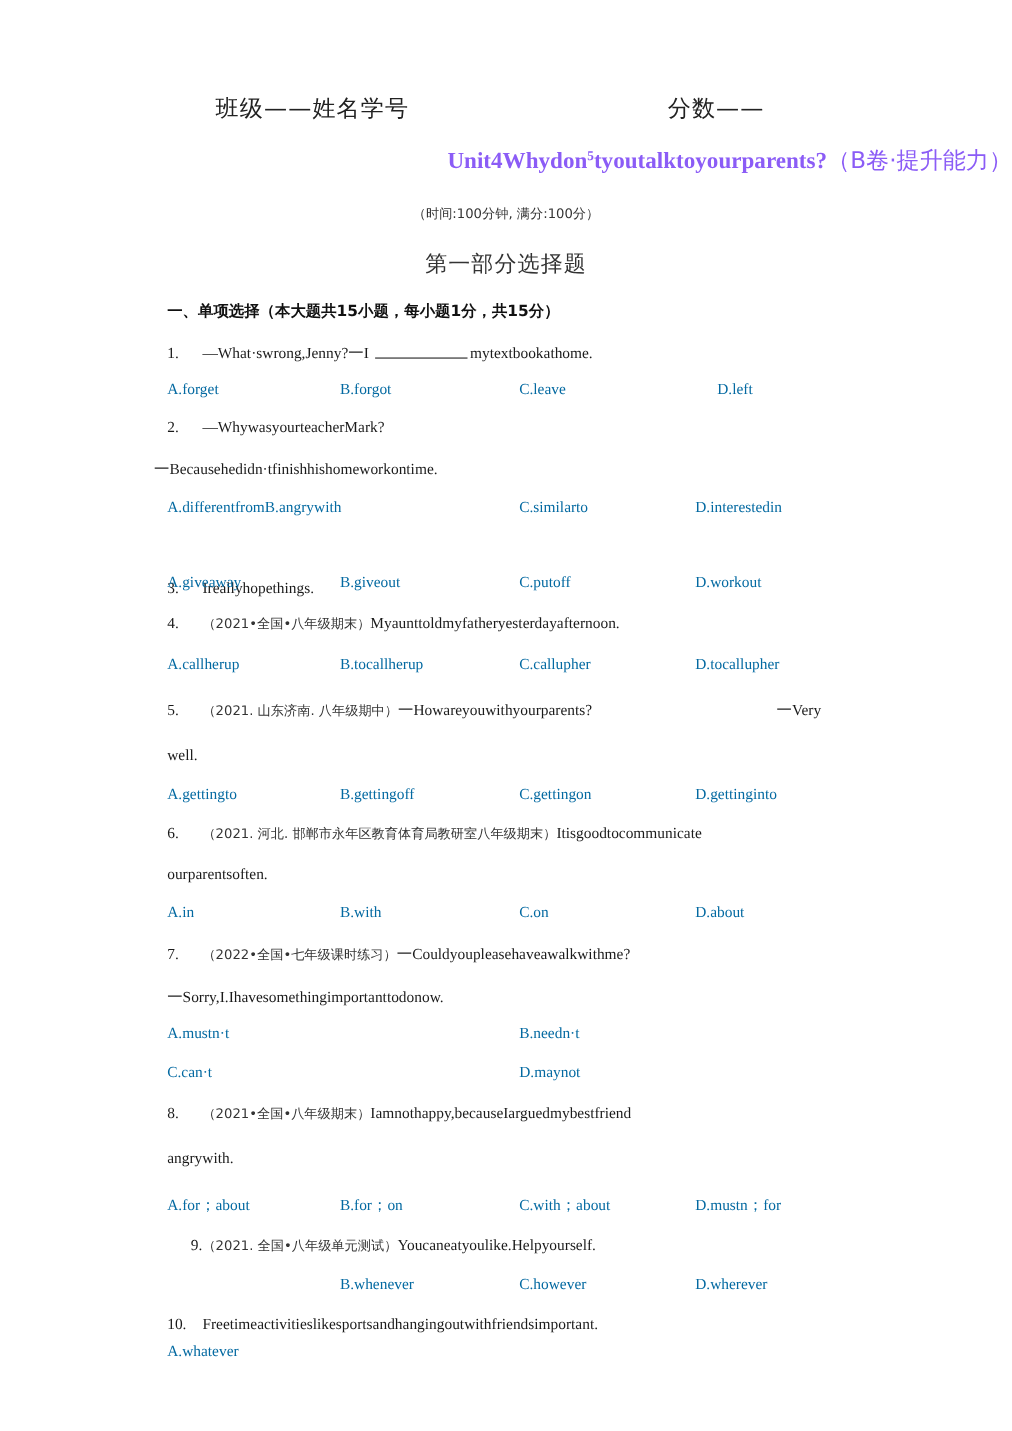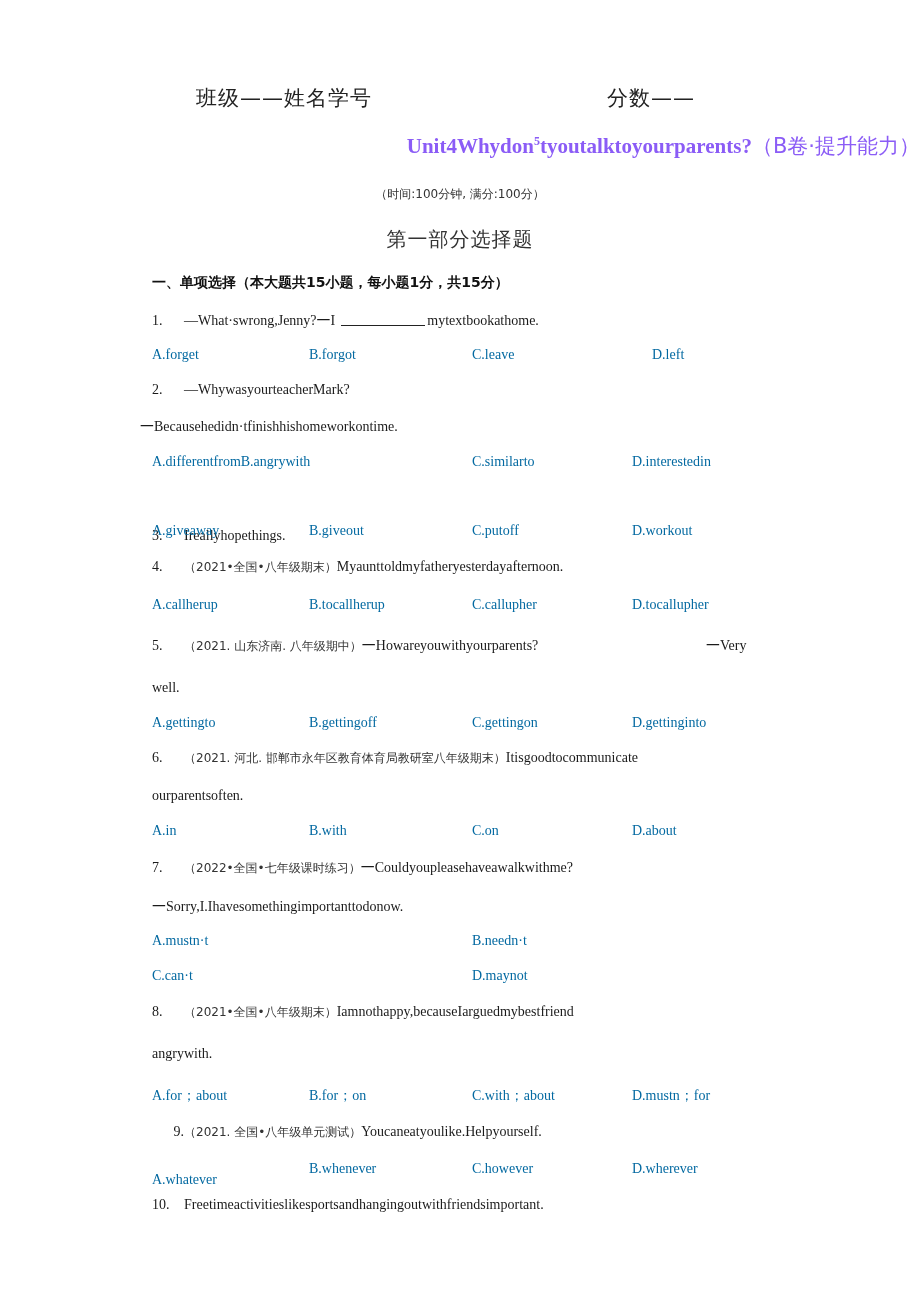--- a/index.html
+++ b/index.html
@@ -99,20 +99,20 @@
 </div>
 <div class="abs cont" style="left:152px; top:1046px;">angrywith.</div>
 <div class="abs opt" style="left:152px; top:1087px;">A.for；about</div>
 <div class="abs opt" style="left:309px; top:1087px;">B.for；on</div>
 <div class="abs opt" style="left:472px; top:1087px;">C.with；about</div>
 <div class="abs opt" style="left:632px; top:1087px;">D.mustn；for</div>
 
 <div class="abs q" style="left:152px; top:1124px;text-align:right;">
   <span class="num">9.</span><span class="src">（2021. 全国•八年级单元测试）</span><span>Youcaneatyoulike.Helpyourself.</span>
 </div>
-<div class="abs opt" style="left:152px; top:1172px;">A.whatever</div>
+<div class="abs opt" style="left:152px; top:1222px;">A.whatever</div>
 <div class="abs opt" style="left:309px; top:1161px;">B.whenever</div>
 <div class="abs opt" style="left:472px; top:1161px;">C.however</div>
 <div class="abs opt" style="left:632px; top:1161px;">D.wherever</div>
 
 <div class="abs q" style="left:152px; top:1197px;">
   <span class="num">10.</span><span>Freetimeactivitieslikesportsandhangingoutwithfriendsimportant.</span>
 </div>
 
 </body></html>

